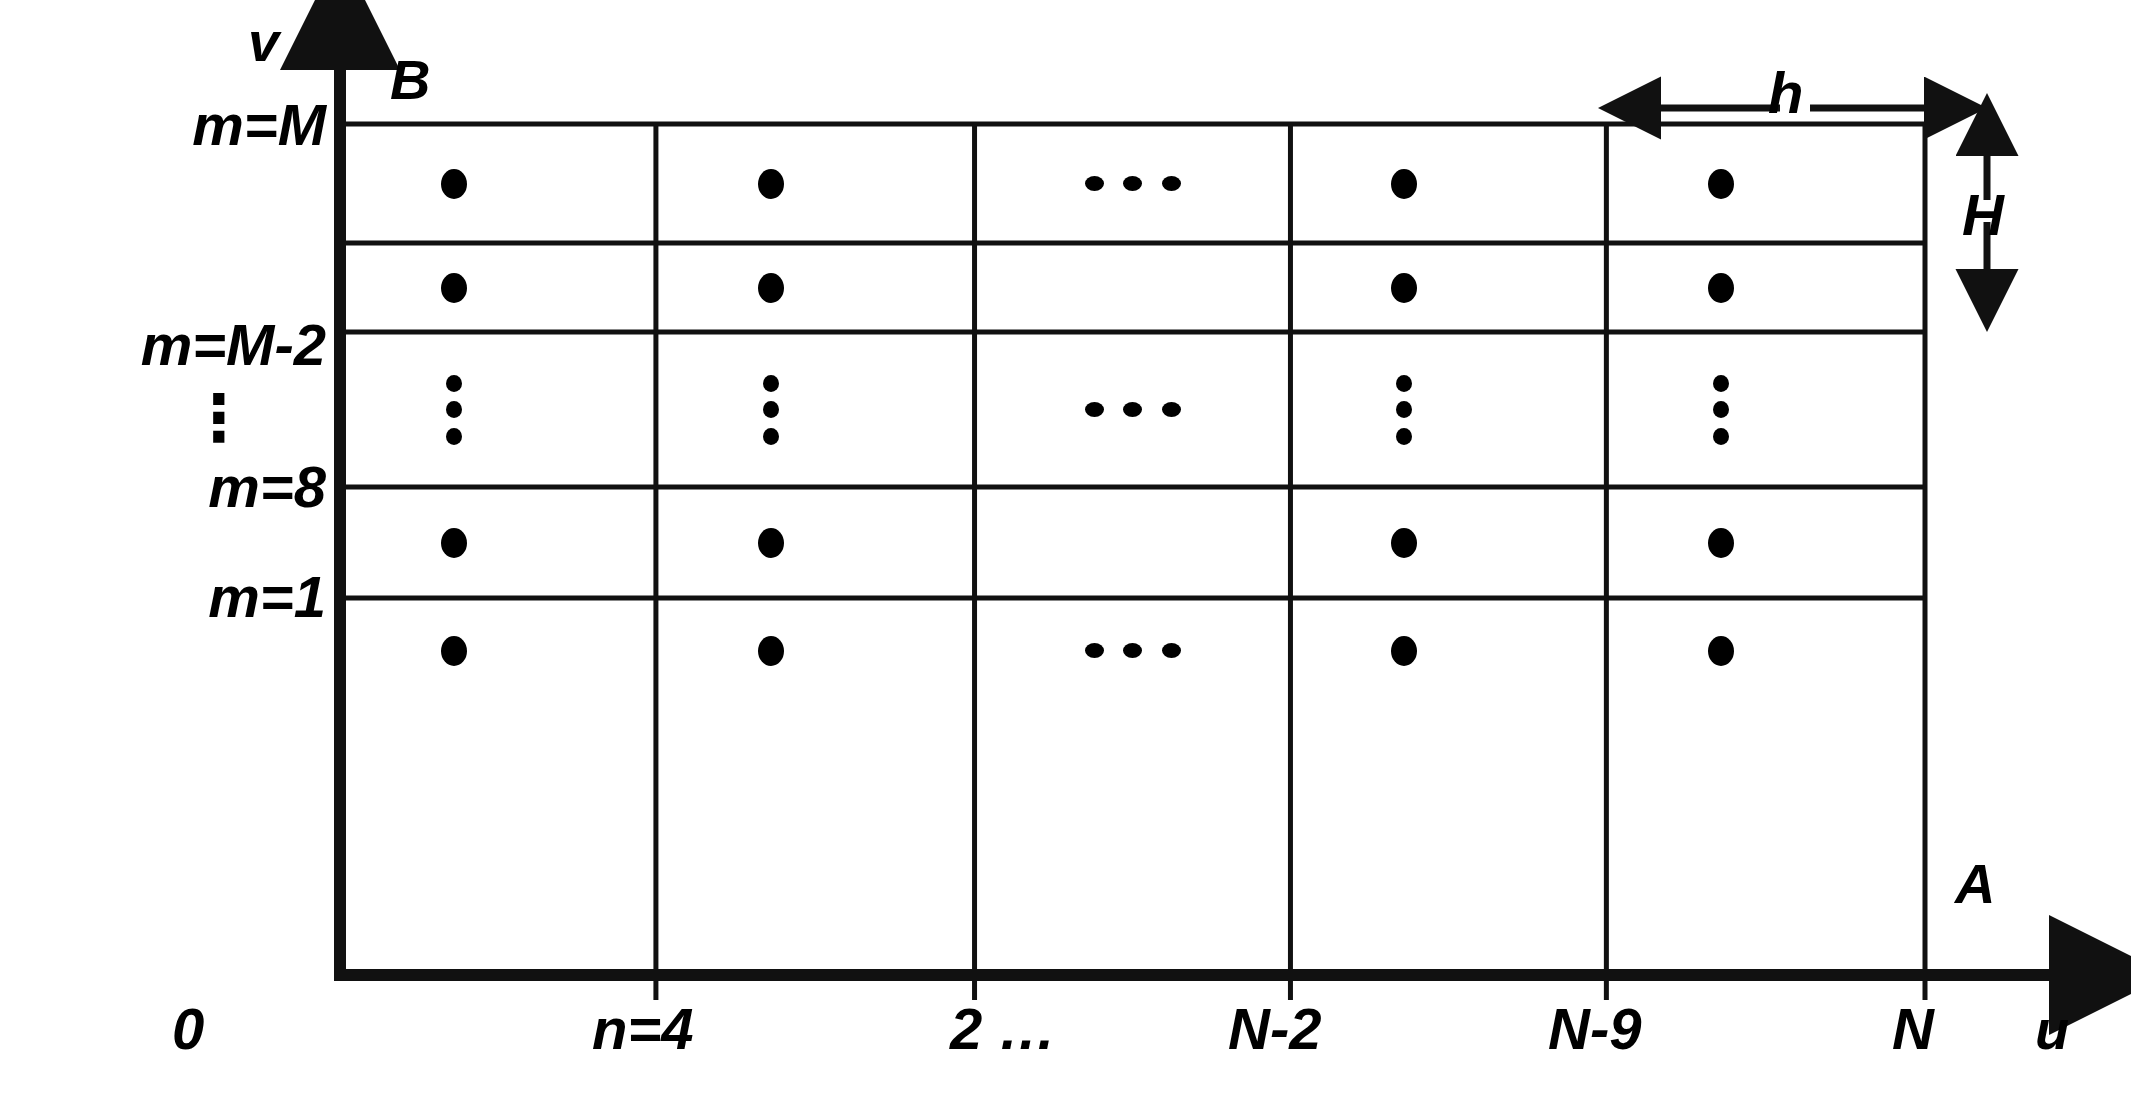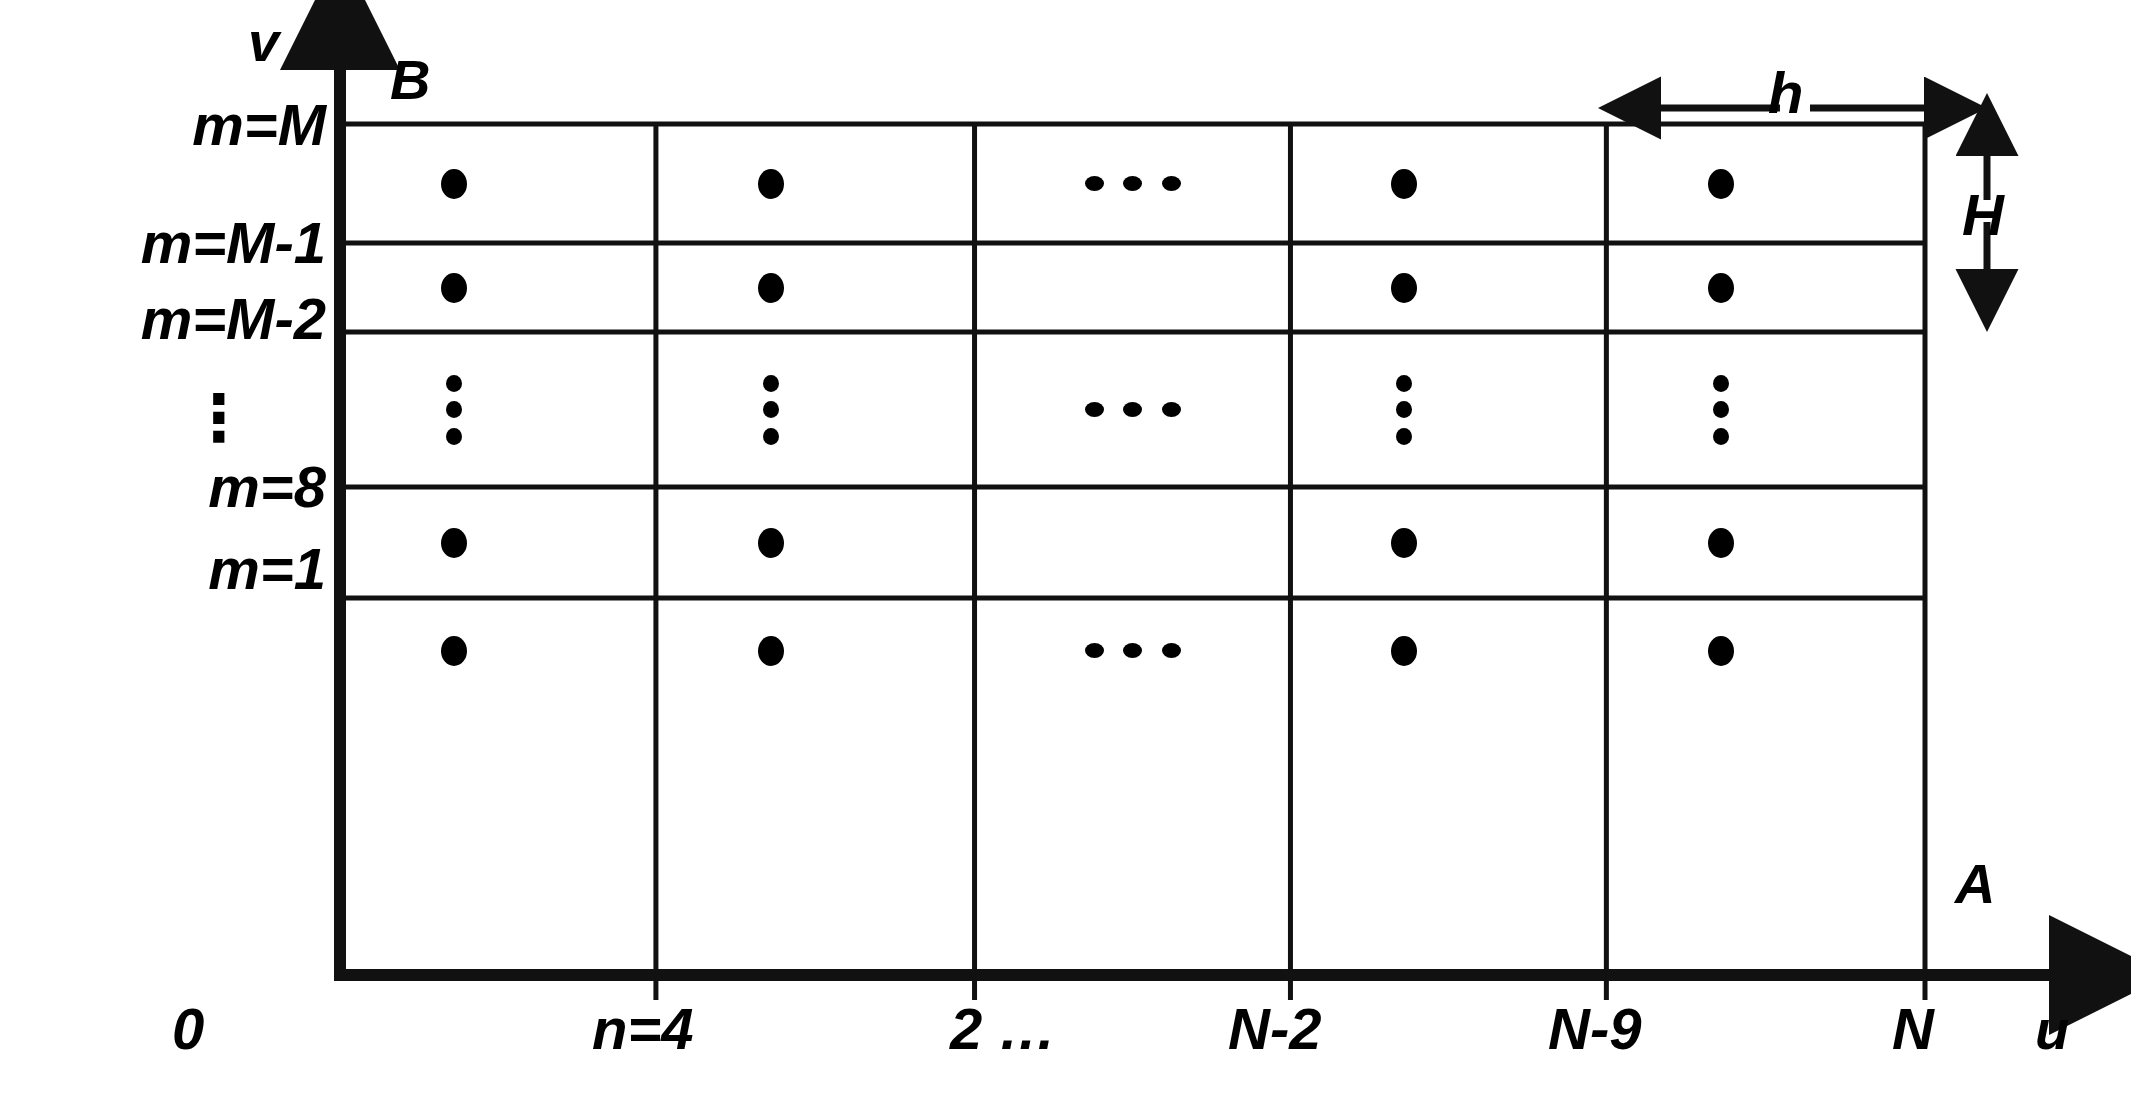--- a/index.html
+++ b/index.html
@@ -66,25 +66,24 @@
       <line x1="1810" y1="108" x2="1945" y2="108" marker-end="url(#ah2)"></line>
     </g>
 
     <g stroke="#111" stroke-width="7" fill="none">
       <line x1="1987" y1="200" x2="1987" y2="135" marker-end="url(#ah2)"></line>
       <line x1="1987" y1="222" x2="1987" y2="290" marker-end="url(#ah2)"></line>
     </g>
   </svg>
 
   <div class="lbl row" style="right:1805px;top:96px;">m=M</div>
-  <div class="lbl row" style="right:1805px;top:214px;">m=M-1</div>
-  <div class="lbl row" style="right:1805px;top:290px;">m=M-2</div>
+  <div class="lbl row" style="right:1805px;top:316px;">m=M-2</div>
   <div class="lbl row" style="right:1880px;top:386px;font-size:64px;">⋮</div>
   <div class="lbl row" style="right:1805px;top:458px;">m=8</div>
-  <div class="lbl row" style="right:1805px;top:540px;">m=1</div>
+  <div class="lbl row" style="right:1805px;top:568px;">m=1</div>
 
   <div class="lbl col" style="left:172px;top:1000px;">0</div>
   <div class="lbl col" style="left:592px;top:1000px;">n=4</div>
   <div class="lbl col" style="left:950px;top:1000px;">2 …</div>
   <div class="lbl col" style="left:1228px;top:1000px;">N-2</div>
   <div class="lbl col" style="left:1548px;top:1000px;">N-9</div>
   <div class="lbl col" style="left:1892px;top:1000px;">N</div>
   <div class="lbl ax" style="left:2035px;top:1002px;">u</div>
 
   <div class="lbl ax" style="left:248px;top:14px;">v</div>

